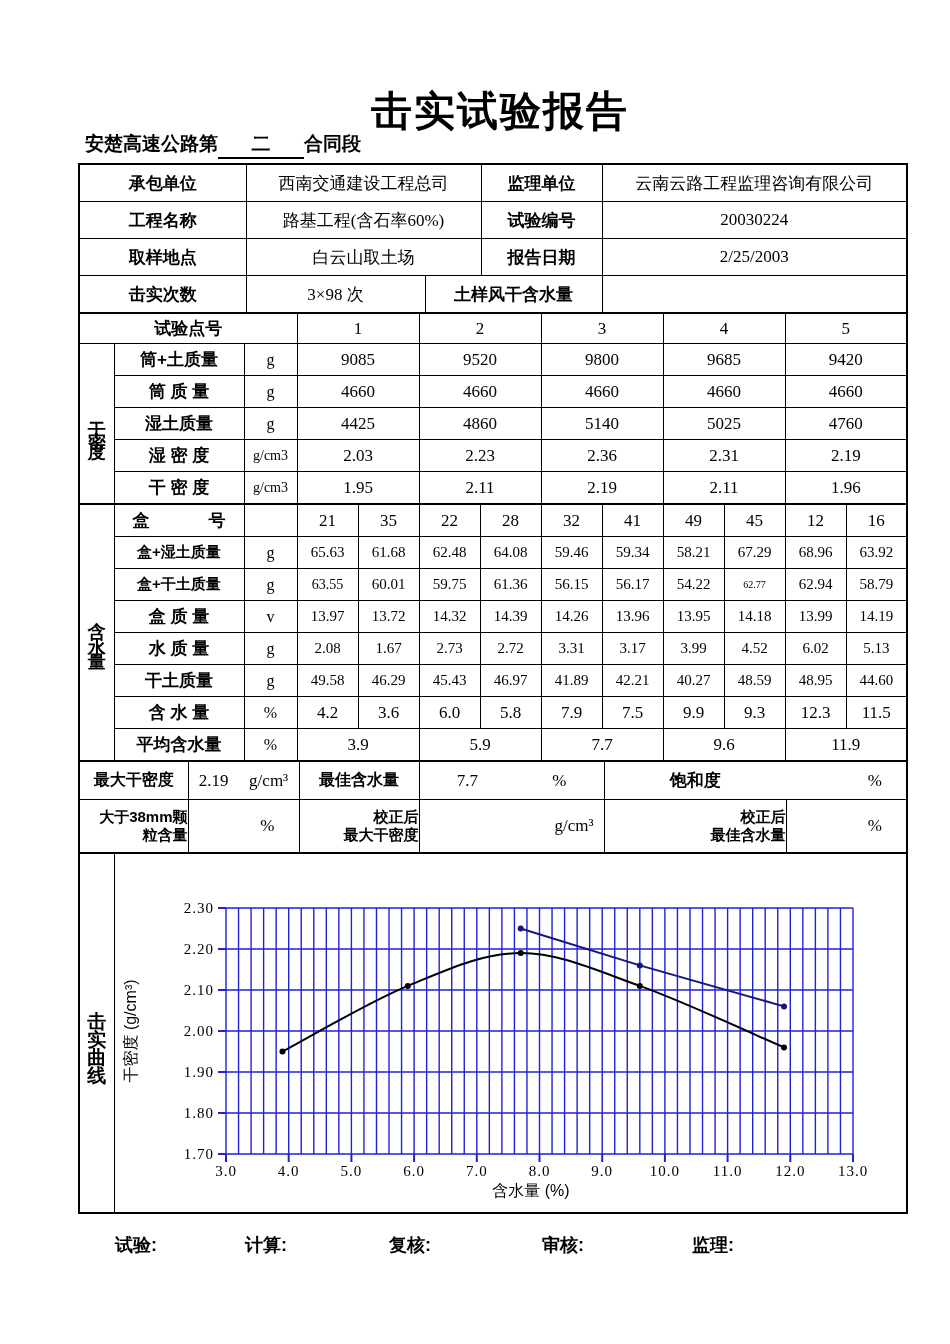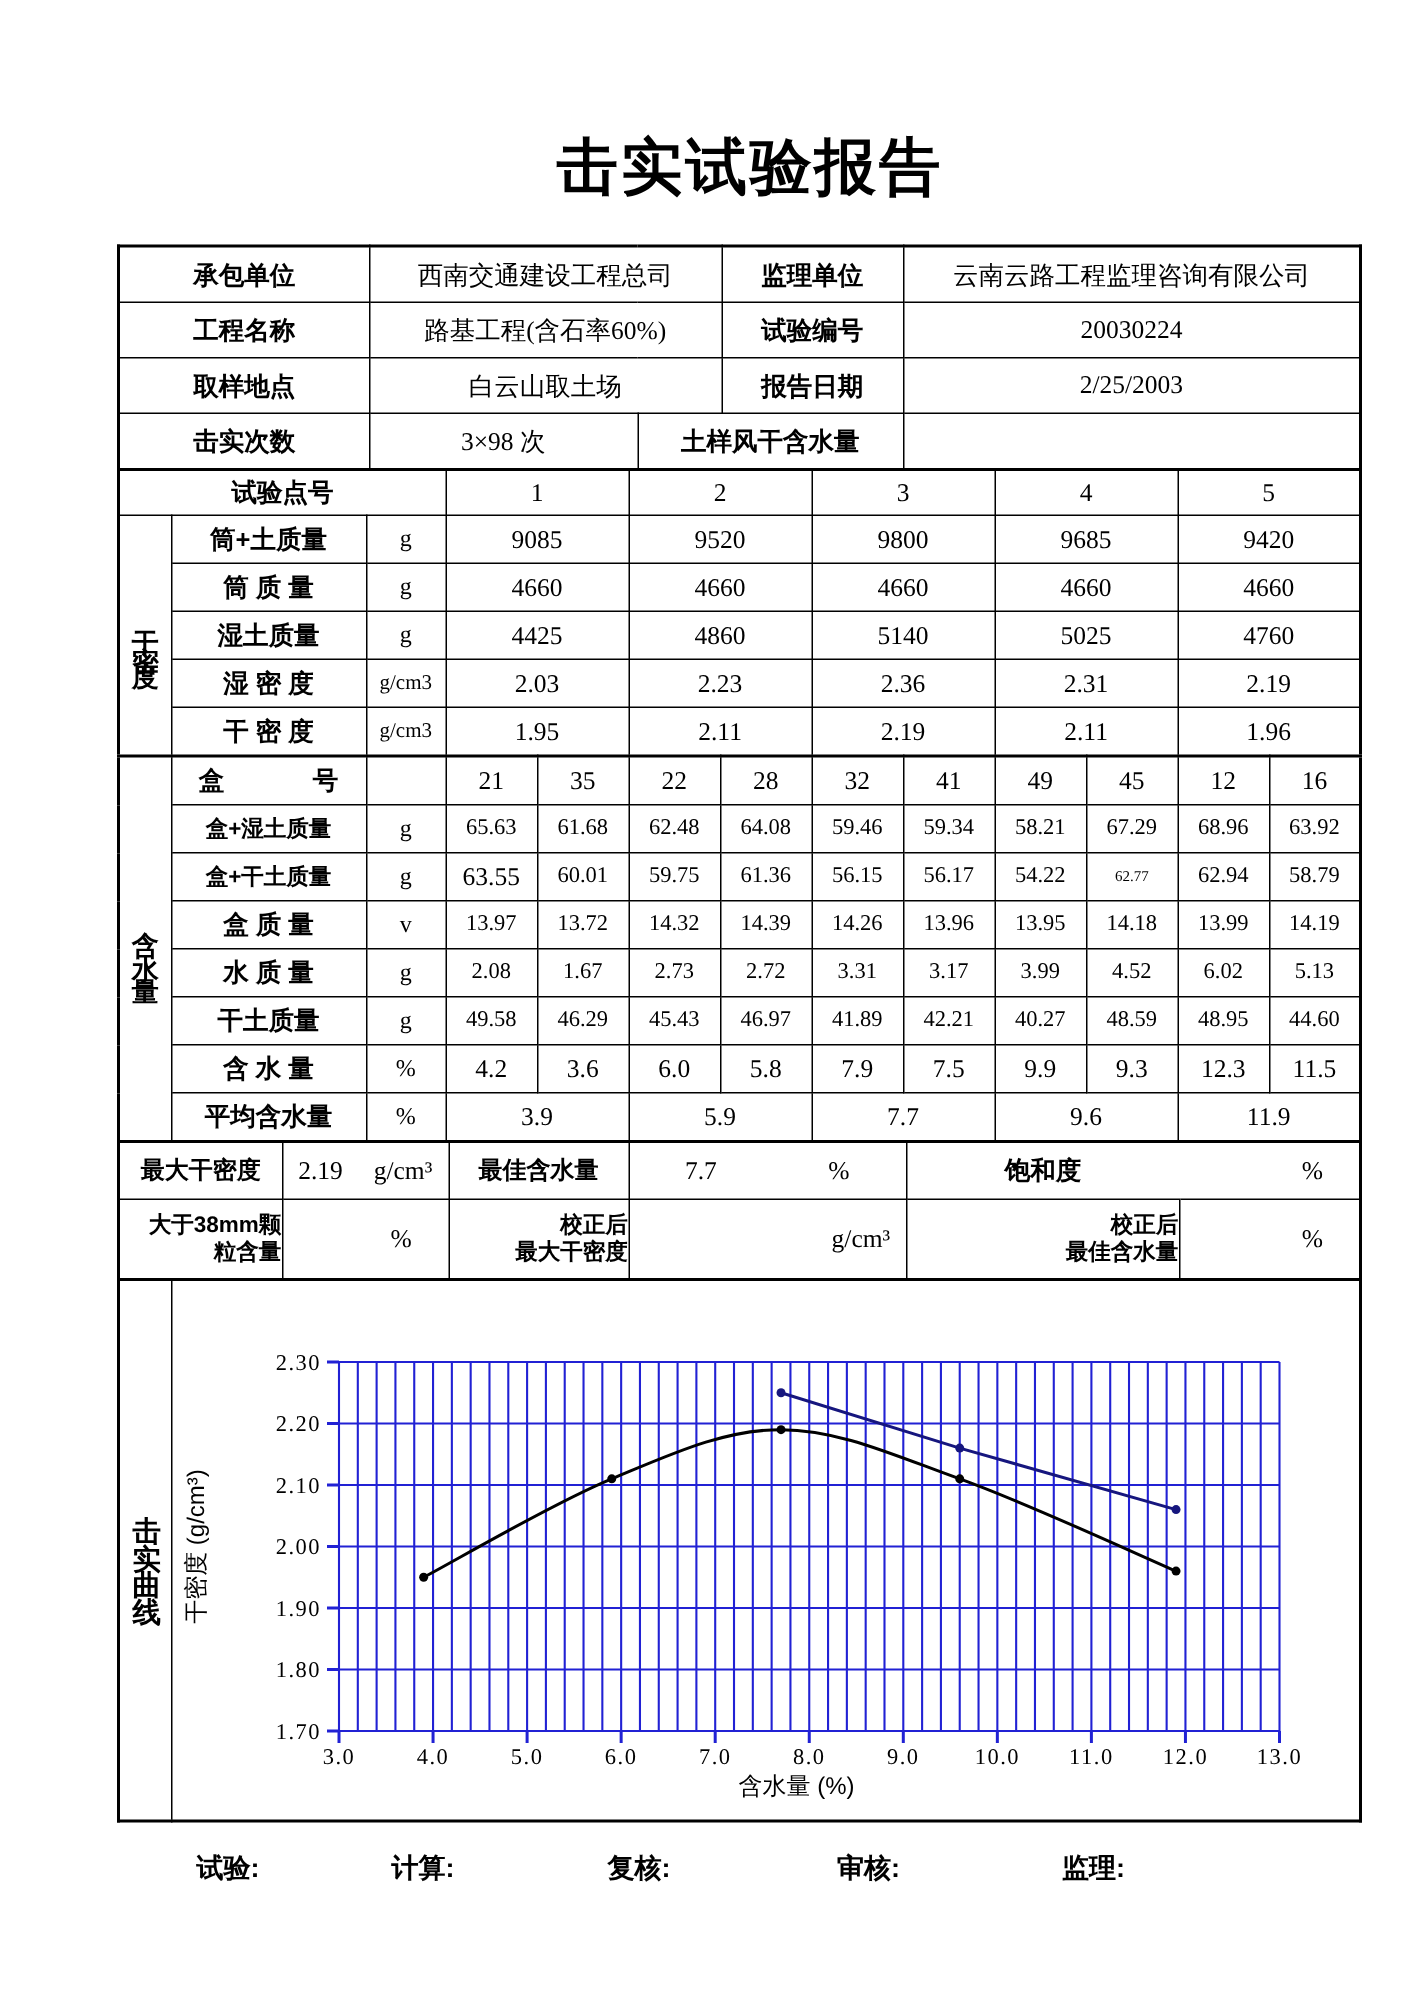--- a/index.html
+++ b/index.html
@@ -30,31 +30,34 @@
   .vtext.wide{letter-spacing:16px;}
   .vtext.xwide{font-size:19px;letter-spacing:18px;}
   .flexrow{display:flex;justify-content:space-around;align-items:center;width:100%;}
   .padR{text-align:right;padding-right:24px;}
   .padR8{text-align:right;padding-right:10px;}
   .noR{border-right:none;}
   .noL{border-left:none;}
   .chart-cell{position:relative;vertical-align:top;}
   .tick{font:15px "Liberation Serif",serif;letter-spacing:1px;fill:#000;}
   .axis-label{font:16px "Liberation Sans",sans-serif;fill:#000;}
-  .footer{position:absolute;top:1233px;left:94px;width:828px;height:30px;
+  .footer{position:absolute;top:1233px;left:78px;width:828px;height:30px;
           font:bold 18px "Liberation Sans",sans-serif;}
   .footer span{position:absolute;top:0;}
 </style>
 </head>
 <body>
 
 <div class="page">
 
   <div class="page-title">击实试验报告</div>
 
+  <div class="subtitle">
+    <span>安楚高速公路第</span><span class="blank">二</span><span>合同段</span>
+  </div>
 
   <div class="tables">
 
     <table>
       <colgroup>
           <col style="width:167px">
           <col style="width:179px">
           <col style="width:56px">
           <col style="width:121px">
           <col style="width:305px">
@@ -185,21 +188,21 @@
         <td class="num" style="font-size:15px">59.46</td>
         <td class="num" style="font-size:15px">59.34</td>
         <td class="num" style="font-size:15px">58.21</td>
         <td class="num" style="font-size:15px">67.29</td>
         <td class="num" style="font-size:15px">68.96</td>
         <td class="num" style="font-size:15px">63.92</td>
       </tr>
       <tr class="h31">
         <td class="rlbl" style="font-size:15px">盒+干土质量</td>
         <td class="unit">g</td>
-        <td class="num" style="font-size:17px">63.55</td>
+        <td class="num" style="font-size:14px">63.55</td>
         <td class="num" style="font-size:15px">60.01</td>
         <td class="num" style="font-size:15px">59.75</td>
         <td class="num" style="font-size:15px">61.36</td>
         <td class="num" style="font-size:15px">56.15</td>
         <td class="num" style="font-size:15px">56.17</td>
         <td class="num" style="font-size:15px">54.22</td>
         <td class="num" style="font-size:10px">62.77</td>
         <td class="num" style="font-size:15px">62.94</td>
         <td class="num" style="font-size:15px">58.79</td>
       </tr>

